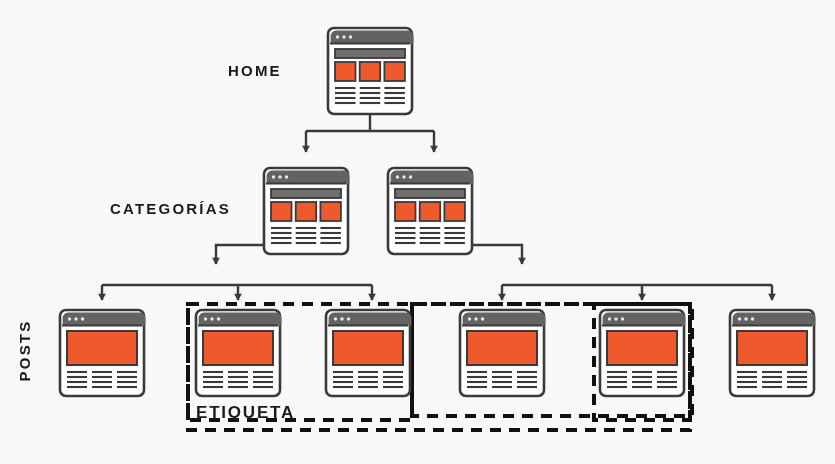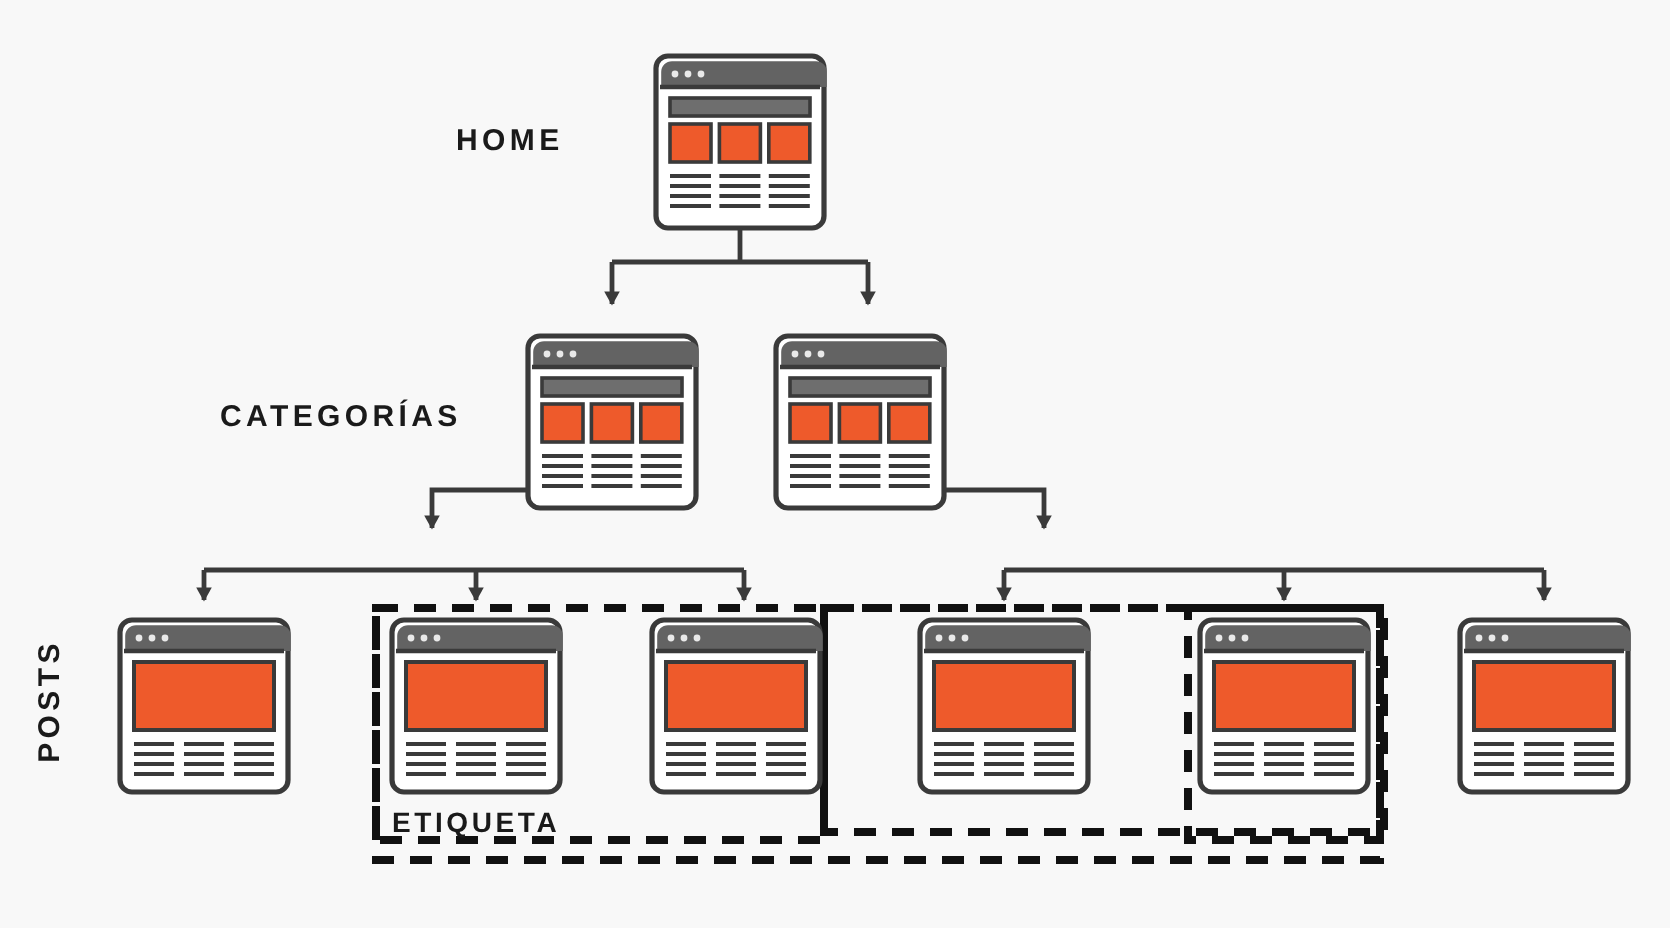--- a/index.html
+++ b/index.html
@@ -36,21 +36,21 @@
   #label-categorias { left: 110px; top: 200px; }
   #label-posts {
     left: -6px;
     top: 342px;
     transform: rotate(-90deg);
     transform-origin: center center;
   }
   #label-etiqueta {
     left: 196px;
     top: 403px;
-    font-size: 14px;
+    font-size: 17px;
     letter-spacing: 1.8px;
   }
 </style>
 </head>
 <body>
 
 <div id="canvas">
 
   <svg id="svg-layer" viewBox="0 0 835 464" xmlns="http://www.w3.org/2000/svg">
     <defs>

